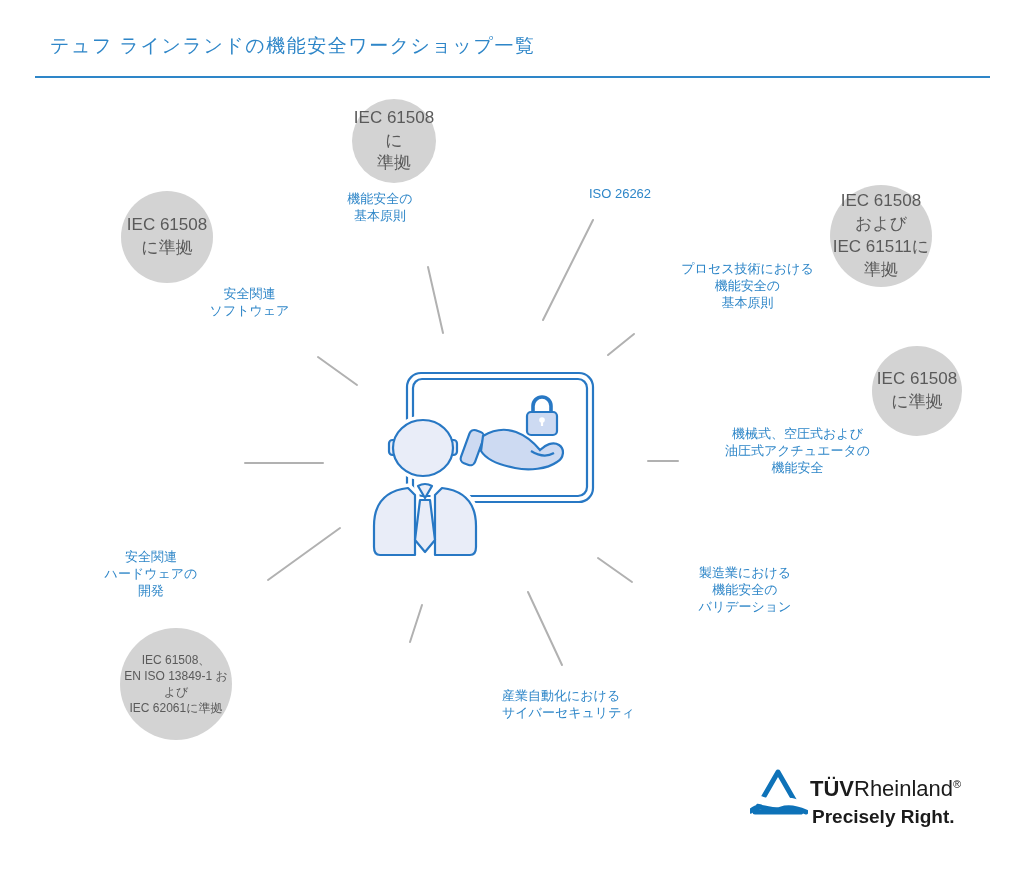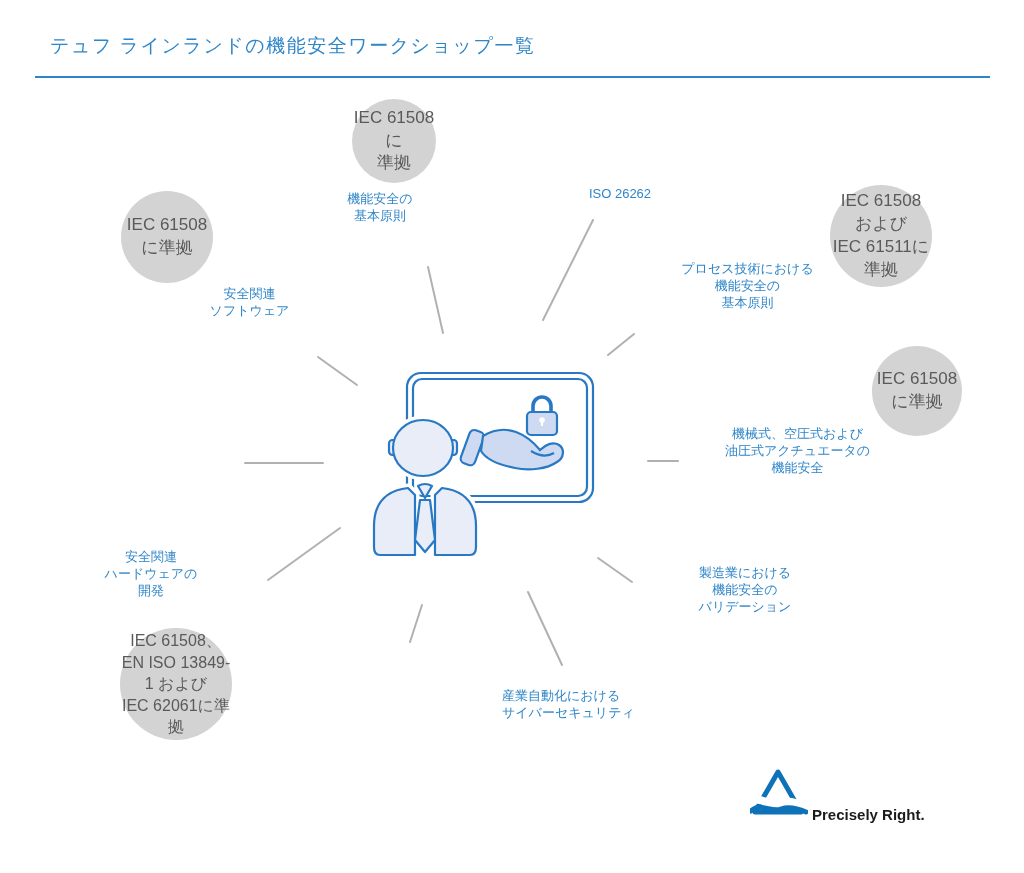--- a/index.html
+++ b/index.html
@@ -24,21 +24,21 @@
   .illu .halo{fill:var(--illustration-fill-light);stroke:#fff;stroke-width:9;stroke-linejoin:round;}
   .illu .person{fill:var(--illustration-fill-light);stroke:var(--illustration-stroke);
                 stroke-width:2.2;stroke-linejoin:round;}
   .logo-mark{position:absolute;left:750px;top:768px;}
   .logo-mark .tri{fill:none;stroke:var(--logo-blue);stroke-width:5;stroke-linejoin:round;}
   .logo-mark .wipe{fill:none;stroke:#fff;stroke-width:8;stroke-linecap:round;}
   .logo-mark .wave{fill:none;stroke:var(--logo-blue);stroke-width:5;stroke-linecap:round;}
   .brand{position:absolute;left:810px;top:776px;font-size:22px;color:#1b1b1b;white-space:nowrap;}
   .brand .bold{font-weight:bold;}
   .brand sup{font-size:11px;}
-  .tagline{position:absolute;left:812px;top:806px;font-size:15px;font-weight:bold;color:#1b1b1b;}
+  .tagline{position:absolute;left:812px;top:806px;font-size:19px;font-weight:bold;color:#1b1b1b;}
 </style>
 </head>
 <body>
 
 <div class="canvas">
 
   <div class="title">テュフ ラインランドの機能安全ワークショップ一覧</div>
   <div class="rule"></div>
 
   <svg class="lines-layer" width="1024" height="873" viewBox="0 0 1024 873">
@@ -56,21 +56,21 @@
 
   <div class="badge" style="left:352px;top:99px;width:84px;height:84px;">IEC 61508に
 準拠</div>
   <div class="badge" style="left:121px;top:191px;width:92px;height:92px;">IEC 61508に準拠</div>
   <div class="badge" style="left:830px;top:185px;width:102px;height:102px;">IEC 61508
 および
 IEC 61511に
 準拠</div>
   <div class="badge" style="left:872px;top:346px;width:90px;height:90px;">IEC 61508
 に準拠</div>
-  <div class="badge" style="left:120px;top:628px;width:112px;height:112px;font-size:16px;">IEC 61508、
+  <div class="badge" style="left:120px;top:628px;width:112px;height:112px;font-size:12px;">IEC 61508、
 EN ISO 13849-1 および
 IEC 62061に準拠</div>
 
   <div class="label center" style="left:300px;top:191px;width:160px;">機能安全の
 基本原則</div>
   <div class="label center" style="left:560px;top:186px;width:120px;">ISO 26262</div>
   <div class="label center" style="left:167px;top:286px;width:165px;">安全関連
 ソフトウェア</div>
   <div class="label center" style="left:640px;top:261px;width:215px;">プロセス技術における
 機能安全の
@@ -117,15 +117,18 @@
       <path class="person" d="M50,120 Q57,116 64,120 L57,132 Z"></path>
       <path class="person" d="M52,134 L62,134 L67,174 L57,186 L47,174 Z"></path>
     </g>
   </svg>
 
   <svg class="logo-mark" width="58" height="50" viewBox="0 0 58 50">
     <path class="tri" d="M28,4 L51,44 L5,44 Z"></path>
     <path class="wipe" d="M0,34 C10,27 20,39 30,35 C38,32 46,34 56,39"></path>
     <path class="wave" d="M1,43 C11,34 21,45 31,41 C39,38 47,40 56,44"></path>
   </svg>
+  <div class="brand">
+    <span class="bold">TÜV</span><span>Rheinland</span><sup>®</sup>
+  </div>
   <div class="tagline">Precisely Right.</div>
 
 </div>
 
 </body></html>

